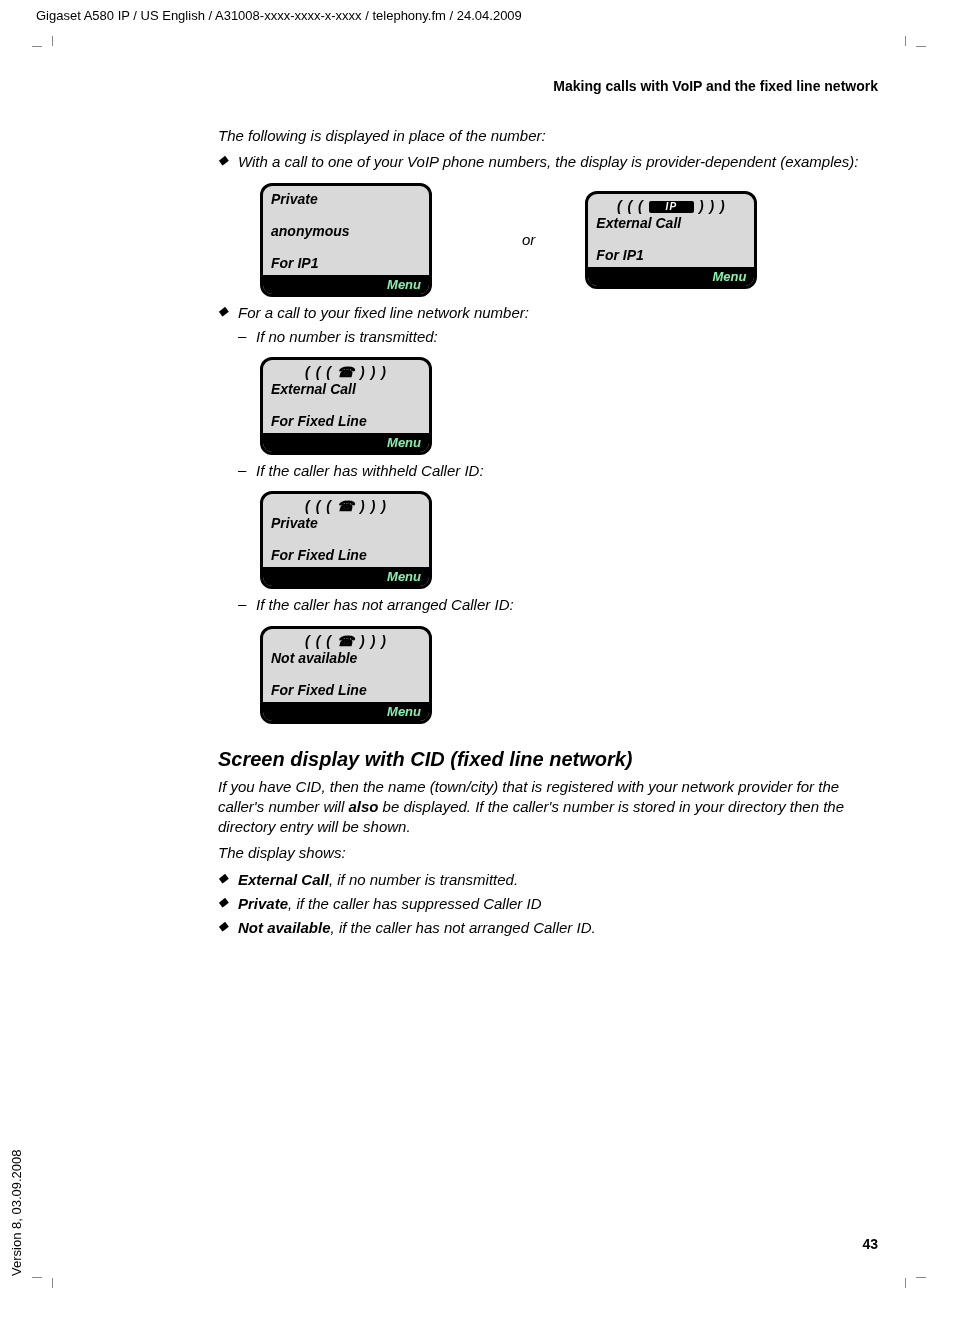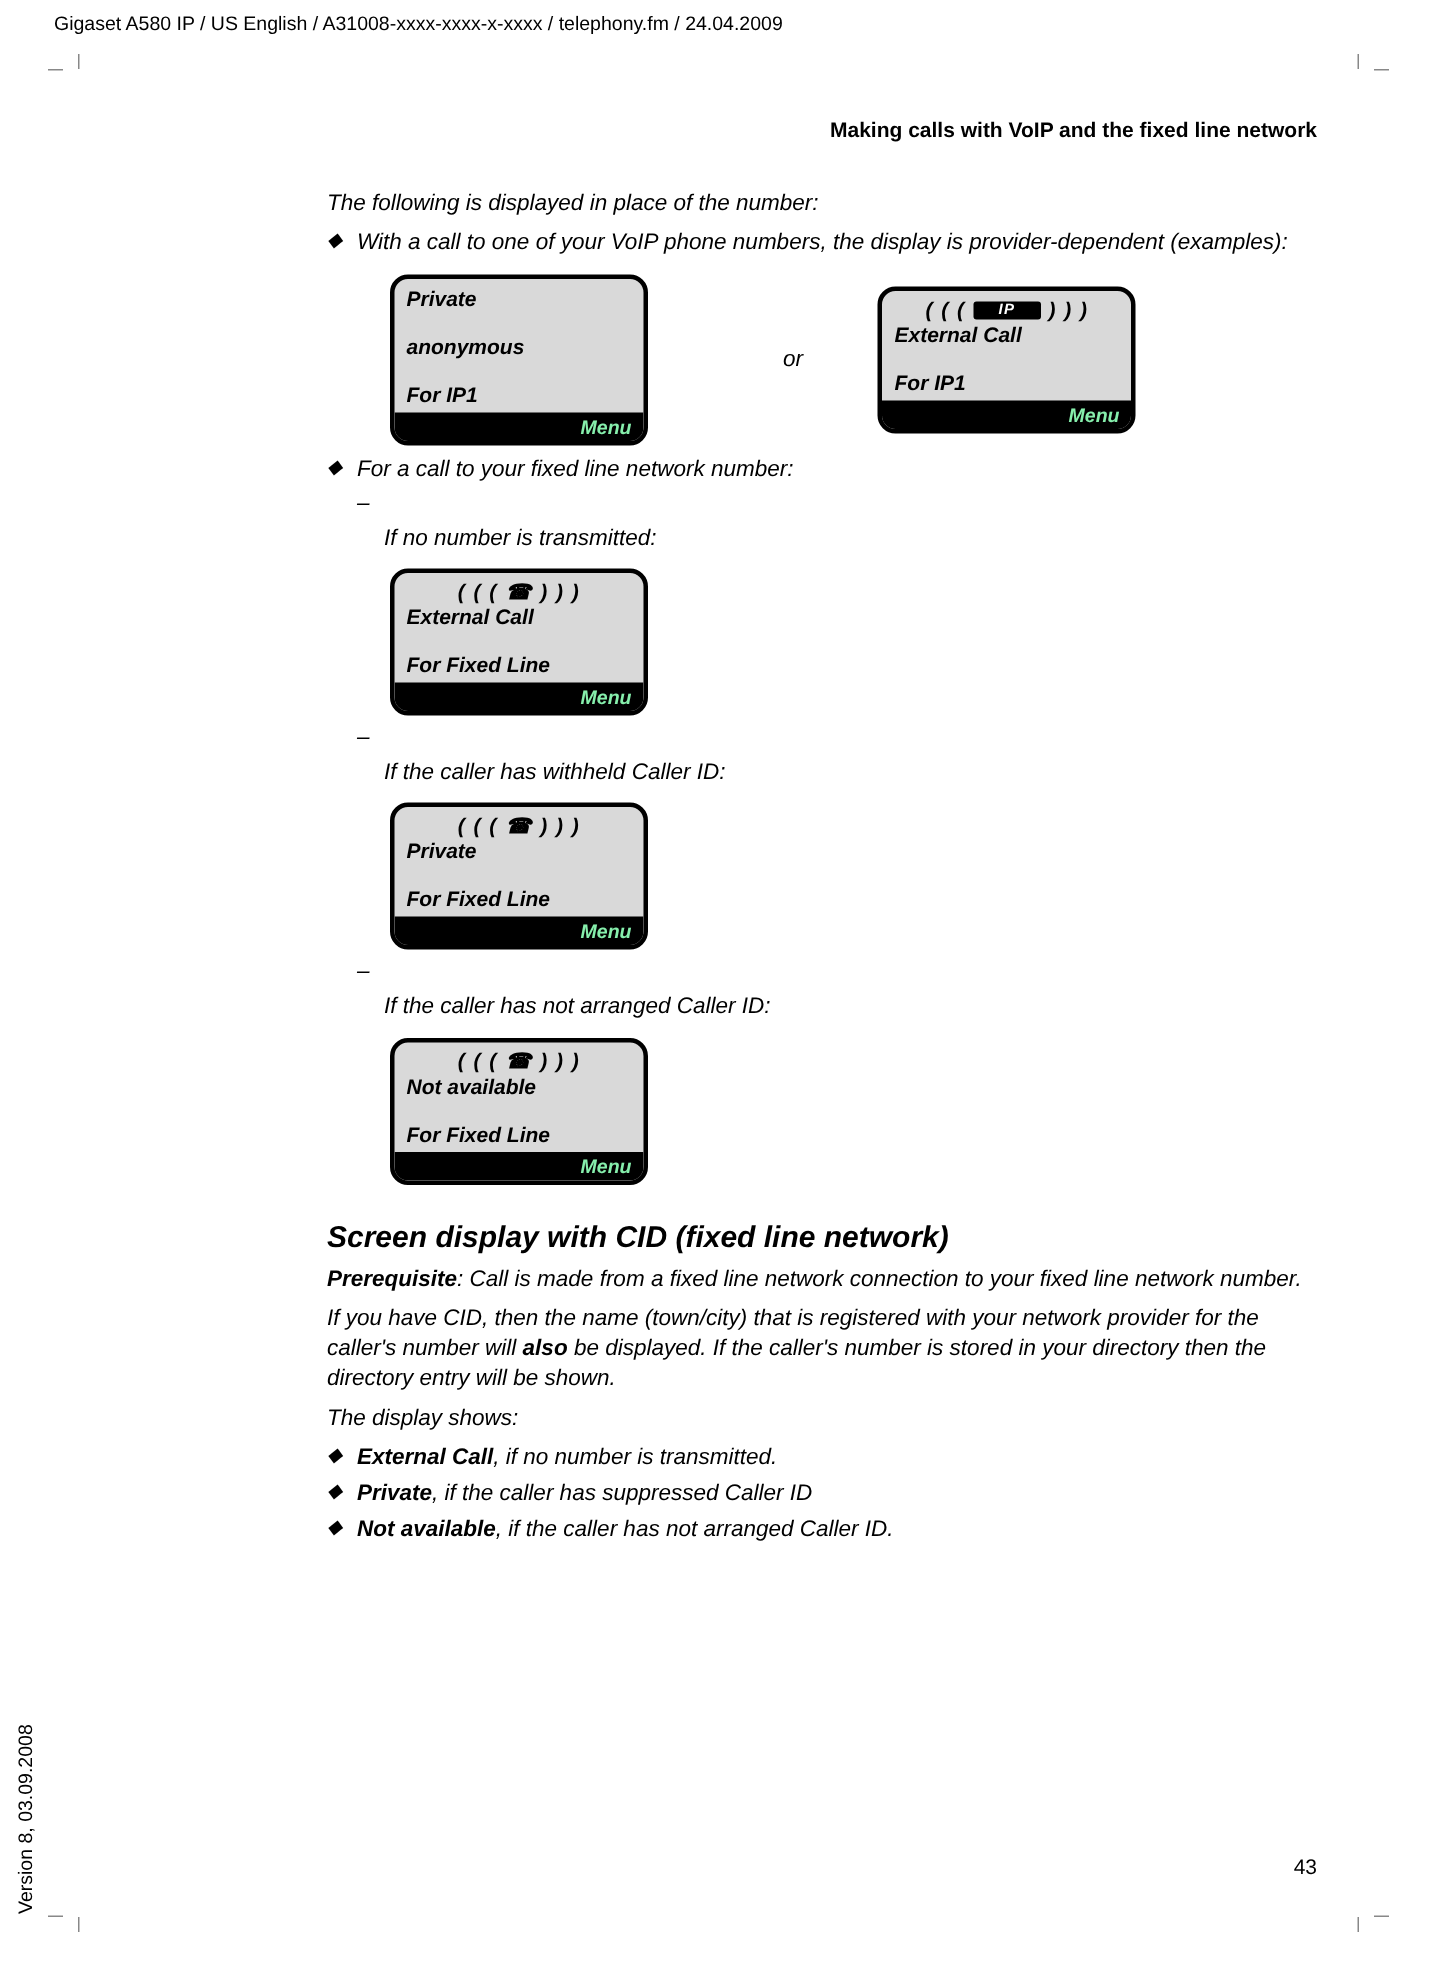--- a/index.html
+++ b/index.html
@@ -42,21 +42,21 @@
     left: 218px;
     width: 660px;
     font-style: italic;
   }
   .para { margin: 6px 0; line-height: 1.35; }
   .bullet-row { display: flex; align-items: flex-start; margin: 4px 0; }
   .bullet-sym { width: 20px; flex: none; font-size: 13px; }
   .bullet-txt { flex: 1; line-height: 1.35; }
   .dash-row { display: flex; align-items: flex-start; margin: 4px 0 4px 20px; }
   .dash-sym { width: 18px; flex: none; }
-  .dash-txt { flex: 1; line-height: 1.35; margin-top: 22px; }
+  .dash-txt { flex: 1; line-height: 1.35; }
 
   .screens-row { display: flex; align-items: center; margin: 10px 0 6px 42px; }
   .screens-row .or-word { margin: 0 50px 0 90px; }
   .screen-block { margin: 10px 0 6px 42px; }
 
   .phone-screen {
     width: 172px;
     border: 3px solid #000;
     border-radius: 12px;
     overflow: hidden;
@@ -97,21 +97,21 @@
     font-size: 20px;
     font-weight: bold;
     margin: 24px 0 6px 0;
   }
   .bold { font-weight: bold; }
 
   .page-num {
     position: absolute;
     right: 80px;
     bottom: 72px;
-    font-weight: normal;
+    font-weight: bold;
     font-size: 14px;
   }
   .version-side {
     position: absolute;
     left: 24px;
     bottom: 48px;
     transform: rotate(-90deg);
     transform-origin: left bottom;
     font-size: 13px;
   }
@@ -228,23 +228,20 @@
         </div>
         <div class="phone-line1">Not available</div>
         <div class="phone-line2">For Fixed Line</div>
       </div>
       <div class="phone-menu">Menu</div>
     </div>
   </div>
 
   <h2 class="section">Screen display with CID (fixed line network)</h2>
 
-  <div class="para">
-    <span class="bold">Prerequisite</span><span>: Call is made from a fixed line network connection to your fixed line network number.</span>
-  </div>
 
   <div class="para">
     <span>If you have CID, then the name (town/city) that is registered with your network provider for the caller's number will </span><span class="bold">also</span><span> be displayed. If the caller's number is stored in your directory then the directory entry will be shown.</span>
   </div>
 
   <div class="para">The display shows:</div>
 
   <div class="bullet-row">
     <div class="bullet-sym">◆</div>
     <div class="bullet-txt">

